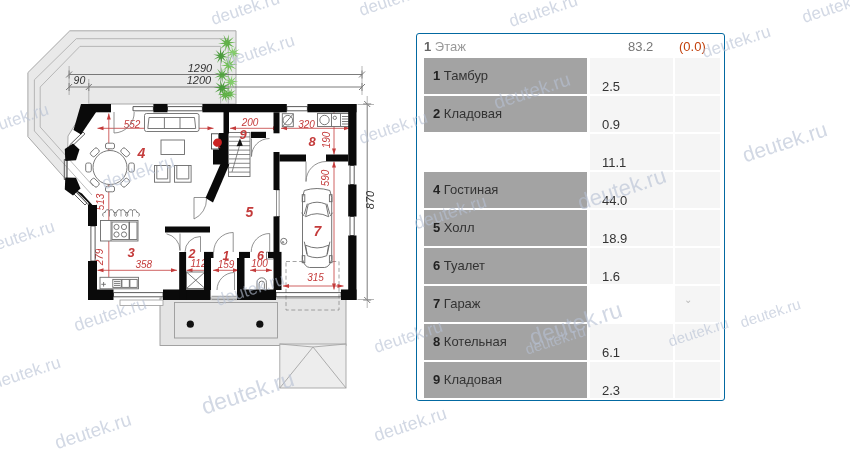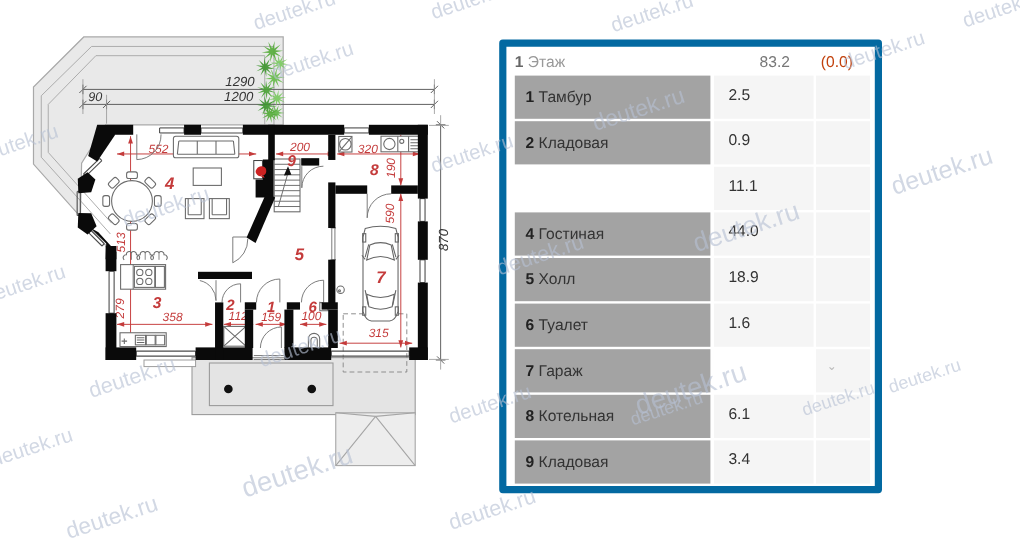--- a/index.html
+++ b/index.html
@@ -1,31 +1,31 @@
 <!DOCTYPE html>
 <html><head>
 <meta charset="utf-8">
 <style>
   html,body{margin:0;padding:0;background:#fff;}
   #stage{position:relative;width:850px;height:450px;overflow:hidden;background:#fff;
     font-family:"Liberation Sans", sans-serif;}
   #plansvg{position:absolute;left:0;top:0;z-index:1;}
   #tbl{position:absolute;left:416px;top:33px;width:307px;height:366px;background:#fff;
-    border:6px solid #0369a1;border-radius:3px;z-index:2;font-size:13px;color:#333;}
+    border:1px solid #0369a1;border-radius:3px;z-index:2;font-size:13px;color:#333;}
   .hdr{position:absolute;top:0;left:0;height:24px;width:100%;}
   .hdr .h1{position:absolute;left:7px;top:5px;color:#999;}
   .hdr .h1 b{color:#666;font-weight:bold;}
   .hdr .h2{position:absolute;left:175px;top:5px;color:#777;margin-left:36px;}
   .hdr .h3{position:absolute;left:262px;top:5px;color:#c2410c;}
   .row{position:absolute;left:0;width:100%;height:36px;}
   .c1{position:absolute;left:7px;top:0;width:163px;height:36px;background:#a3a3a3;}
   .c1 span{position:absolute;left:9px;top:10px;color:#333;}
   .c1 b{font-weight:bold;color:#222;}
   .c2{position:absolute;left:173px;top:0;width:83px;height:36px;background:#f5f5f5;}
-  .c2 span{position:absolute;left:12px;top:8px;}
+  .c2 span{position:absolute;left:12px;top:21px;}
   .c3{position:absolute;left:258px;top:0;width:45px;height:36px;background:#f5f5f5;}
   #wmsvg{position:absolute;left:0;top:0;z-index:5;pointer-events:none;}
   .wm{fill:#b7c1d4;opacity:0.62;font-family:"Liberation Sans", sans-serif;}
 </style>
 </head>
 <body>
 <div id="stage">
 <svg id="plansvg" width="850" height="450" viewBox="0 0 850 450">
 
 <polygon points="69.8,30.8 236,30.8 236,104 88,104 68,136 67,182 94,211 27.9,136.7 27.9,72.6" fill="#e9e9e9" stroke="#a9a9a9" stroke-width="1"></polygon>
@@ -627,21 +627,21 @@
           <span>6.1</span>
         </div>
         <div class="c3"></div>
       </div>
 
   <div class="row" style="top:328px">
         <div class="c1">
           <span><b>9</b> Кладовая</span>
         </div>
         <div class="c2">
-          <span>3.4</span>
+          <span>2.3</span>
         </div>
         <div class="c3"></div>
       </div>
 </div>
 <svg id="wmsvg" width="850" height="450" viewBox="0 0 850 450">
 
 <text class="wm" x="0" y="0" font-size="17" opacity="0.62" transform="translate(247,14) rotate(-18)" text-anchor="middle">deutek.ru</text>
 
 <text class="wm" x="0" y="0" font-size="17" opacity="0.62" transform="translate(395,5) rotate(-18)" text-anchor="middle">deutek.ru</text>
 

